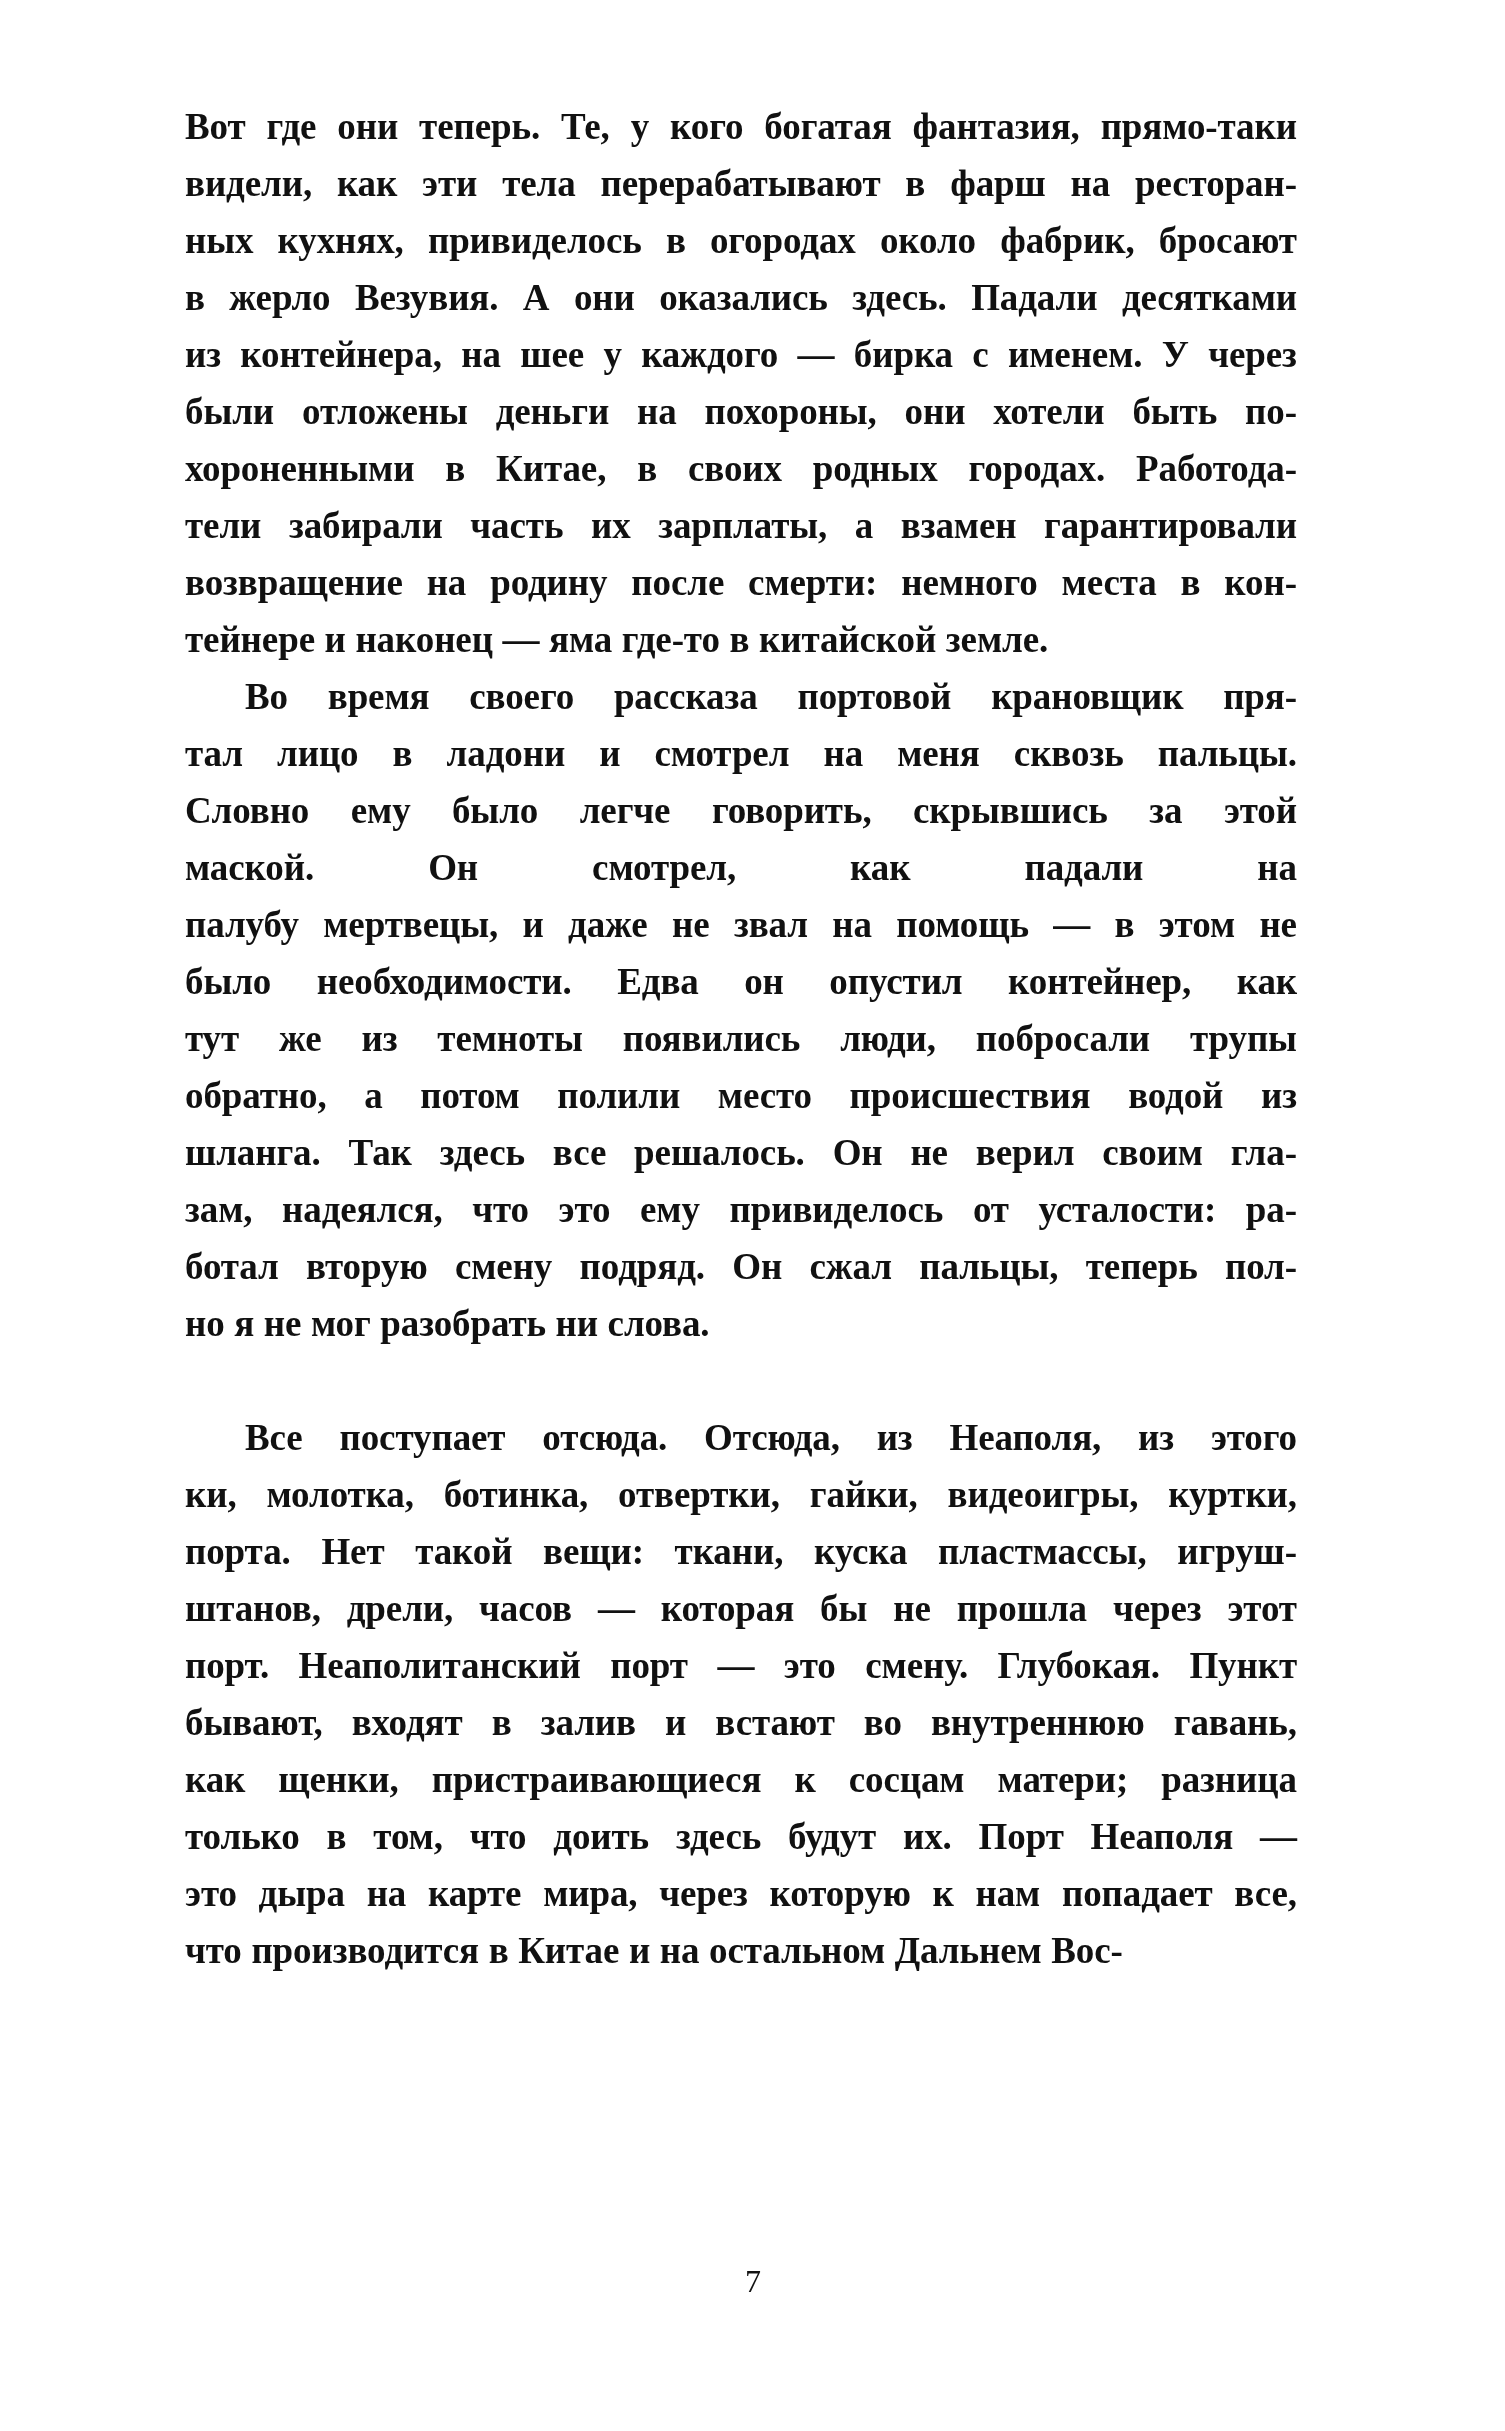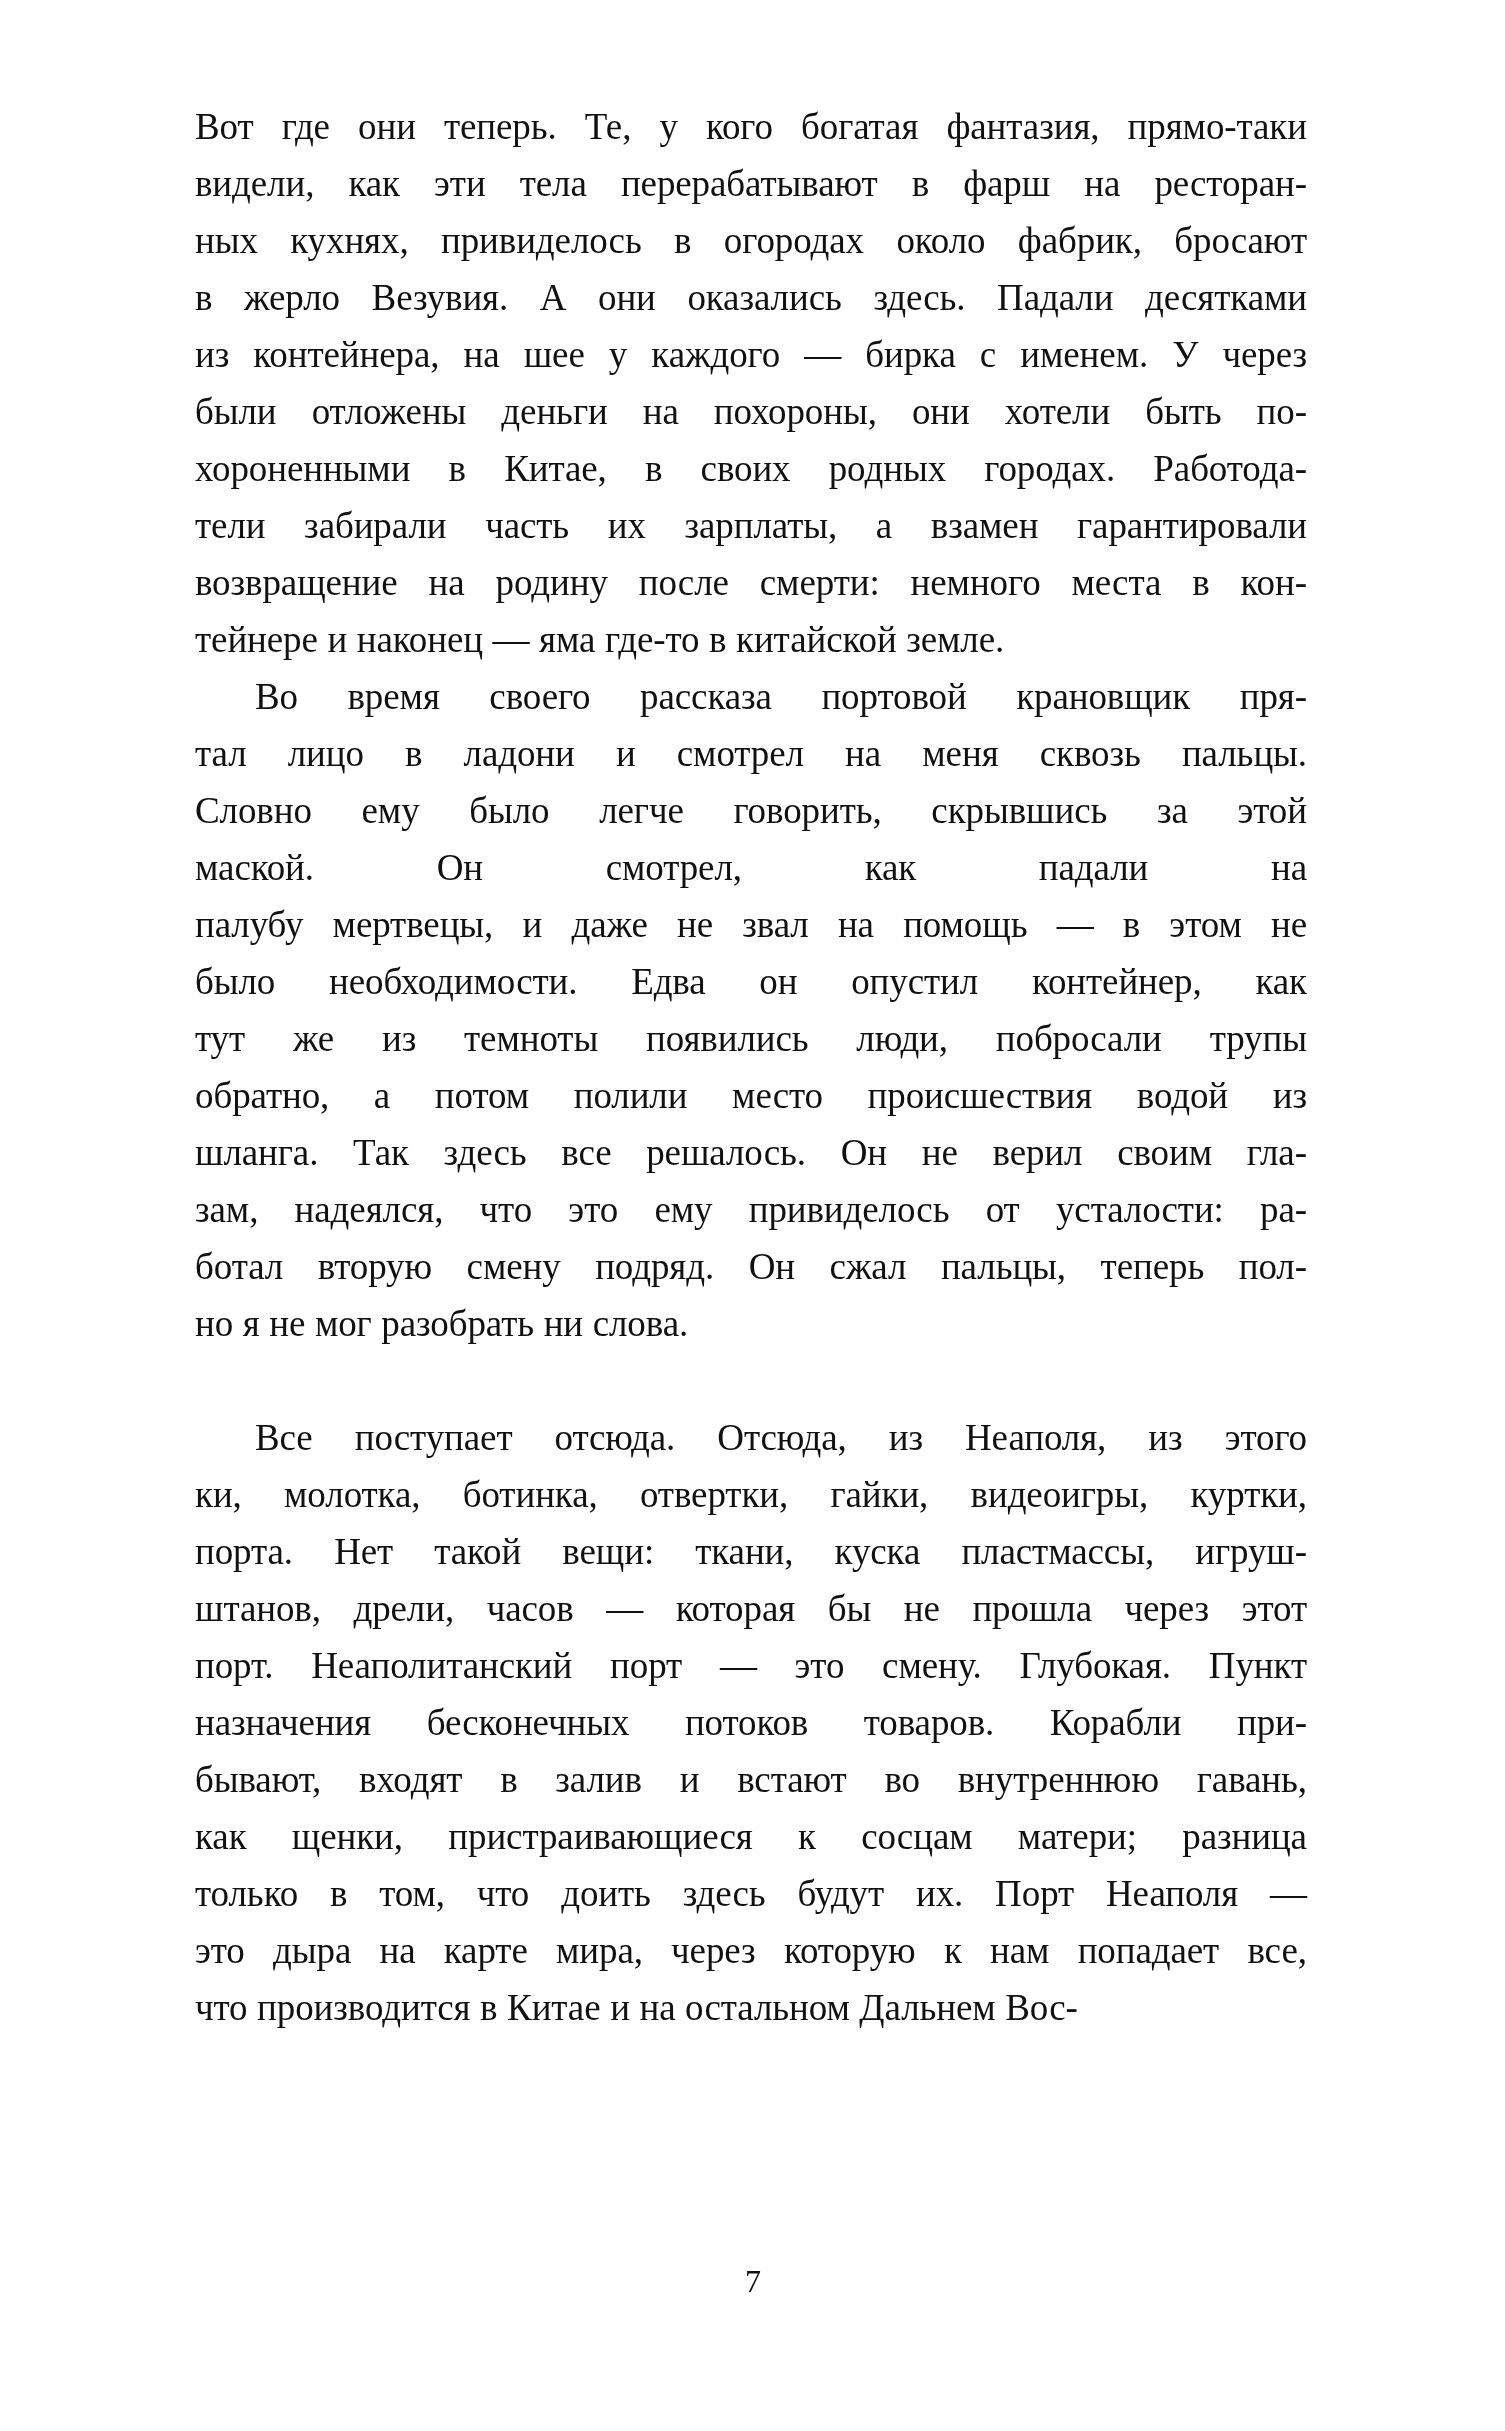--- a/index.html
+++ b/index.html
@@ -23,23 +23,24 @@
     left: 0;
     top: 0;
     width: 1506px;
     height: 2432px;
     background: #ffffff;
   }
 
   
   .text-column {
     position: absolute;
-    left: 195px;
+    left: 185px;
     top: 98px;
     width: 1112px;
+    font-weight: bold;
   }
 
   .para {
     margin: 0;
     padding: 0;
     font-size: 37px;
     line-height: 57px;
     letter-spacing: -0.1px;
     text-align: left;
     white-space: normal;
@@ -123,21 +124,20 @@
       </div>
 
     <div class="para-gap"></div>
 
     <div class="para">
         <div class="line justify indent"><span class="w">Все</span><span class="w">поступает</span><span class="w">отсюда.</span><span class="w">Отсюда,</span><span class="w">из</span><span class="w">Неаполя,</span><span class="w">из</span><span class="w">этого</span></div>
         <div class="line justify"><span class="w">ки,</span><span class="w">молотка,</span><span class="w">ботинка,</span><span class="w">отвертки,</span><span class="w">гайки,</span><span class="w">видеоигры,</span><span class="w">куртки,</span></div>
         <div class="line justify"><span class="w">порта.</span><span class="w">Нет</span><span class="w">такой</span><span class="w">вещи:</span><span class="w">ткани,</span><span class="w">куска</span><span class="w">пластмассы,</span><span class="w">игруш-</span></div>
         <div class="line justify"><span class="w">штанов,</span><span class="w">дрели,</span><span class="w">часов</span><span class="w">—</span><span class="w">которая</span><span class="w">бы</span><span class="w">не</span><span class="w">прошла</span><span class="w">через</span><span class="w">этот</span></div>
         <div class="line justify"><span class="w">порт.</span><span class="w">Неаполитанский</span><span class="w">порт</span><span class="w">—</span><span class="w">это</span><span class="w">смену.</span><span class="w">Глубокая.</span><span class="w">Пункт</span></div>
-        <div class="line justify"><span class="w">назначения</span><span class="w">бесконечных</span><span class="w">потоков</span><span class="w">товаров.</span><span class="w">Корабли</span><span class="w">при-</span></div>
         <div class="line justify"><span class="w">бывают,</span><span class="w">входят</span><span class="w">в</span><span class="w">залив</span><span class="w">и</span><span class="w">встают</span><span class="w">во</span><span class="w">внутреннюю</span><span class="w">гавань,</span></div>
         <div class="line justify"><span class="w">как</span><span class="w">щенки,</span><span class="w">пристраивающиеся</span><span class="w">к</span><span class="w">сосцам</span><span class="w">матери;</span><span class="w">разница</span></div>
         <div class="line justify"><span class="w">только</span><span class="w">в</span><span class="w">том,</span><span class="w">что</span><span class="w">доить</span><span class="w">здесь</span><span class="w">будут</span><span class="w">их.</span><span class="w">Порт</span><span class="w">Неаполя</span><span class="w">—</span></div>
         <div class="line justify"><span class="w">это</span><span class="w">дыра</span><span class="w">на</span><span class="w">карте</span><span class="w">мира,</span><span class="w">через</span><span class="w">которую</span><span class="w">к</span><span class="w">нам</span><span class="w">попадает</span><span class="w">все,</span></div>
         <div class="line flush"><span class="w">что</span><span class="w">производится</span><span class="w">в</span><span class="w">Китае</span><span class="w">и</span><span class="w">на</span><span class="w">остальном</span><span class="w">Дальнем</span><span class="w">Вос-</span></div>
       </div>
 
   </div>
 
   <div class="folio">7</div>

